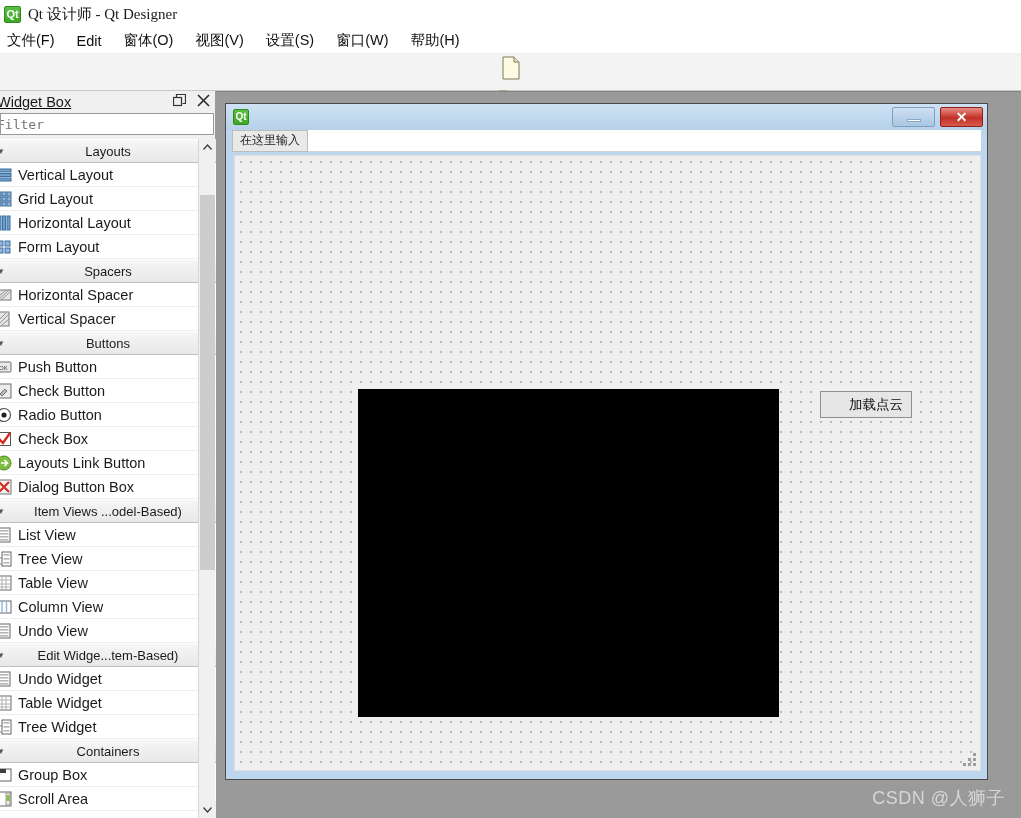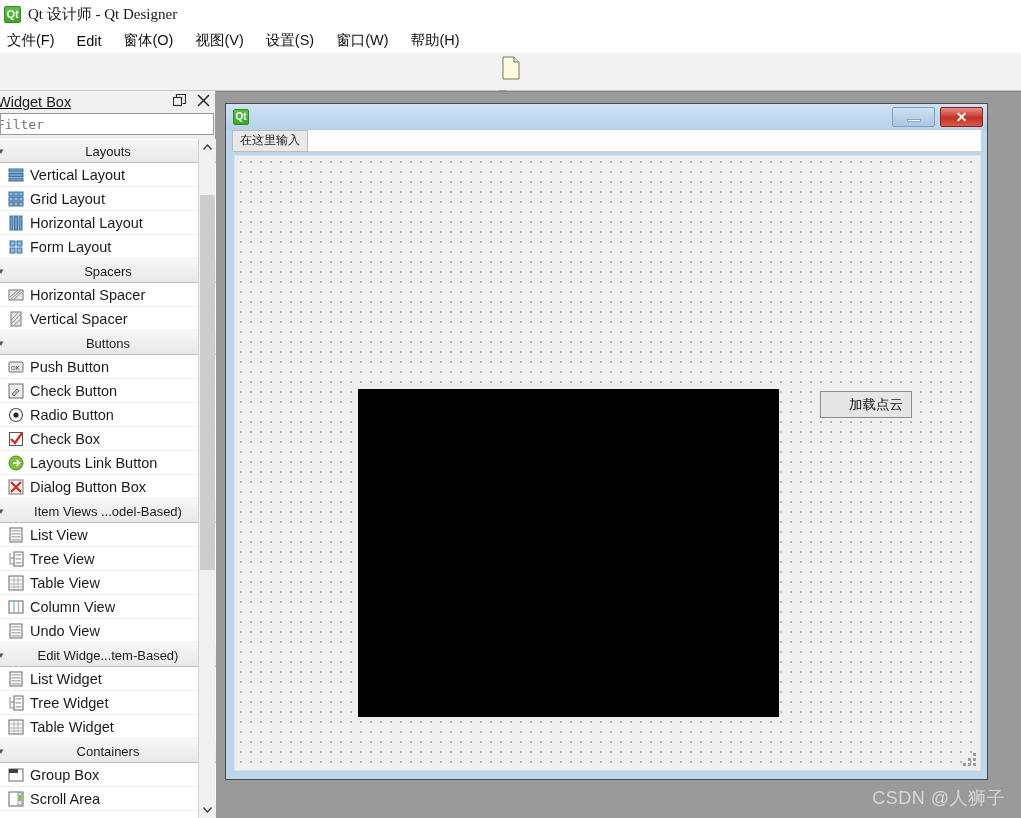--- a/index.html
+++ b/index.html
@@ -183,21 +183,21 @@
     left: -3px;
     color: #555;
     font-size: 8px;
   }
   .wb-item {
     height: 24px;
     display: flex;
     align-items: center;
     background: #ffffff;
     border-bottom: 1px solid #eeeeee;
-    padding-left: 12px;
+    padding-left: 0px;
   }
   .wb-icon {
     width: 16px; height: 16px;
     margin-left: -4px;
     margin-right: 6px;
     flex: none;
     display: flex;
     align-items: center;
     justify-content: center;
   }
@@ -804,44 +804,44 @@
           <svg width="16" height="16" viewBox="0 0 16 16">
               <rect x="2" y="1" width="12" height="14" fill="#ffffff" stroke="#666"></rect>
               <g fill="#b5b5b5">
                 <rect x="3.5" y="3" width="9" height="1.6"></rect>
                 <rect x="3.5" y="6" width="9" height="1.6"></rect>
                 <rect x="3.5" y="9" width="9" height="1.6"></rect>
                 <rect x="3.5" y="12" width="9" height="1.6"></rect>
               </g>
             </svg>
         </span>
-        <span class="wb-label">List Widget</span>
+        <span class="wb-label">Undo Widget</span>
+      </div>
+      <div class="wb-item">
+        <span class="wb-icon">
+          <svg width="16" height="16" viewBox="0 0 16 16">
+              <rect x="1" y="1" width="14" height="14" fill="#ffffff" stroke="#666"></rect>
+              <path d="M1 5 h14 M1 9 h14 M1 12 h14 M6 1 v14 M10 1 v14" stroke="#b0b0b0"></path>
+            </svg>
+        </span>
+        <span class="wb-label">Table Widget</span>
       </div>
       <div class="wb-item">
         <span class="wb-icon">
           <svg width="16" height="16" viewBox="0 0 16 16">
               <rect x="6" y="1" width="9" height="14" fill="#ffffff" stroke="#666"></rect>
               <g fill="#b5b5b5">
                 <rect x="7.5" y="3" width="6" height="1.6"></rect>
                 <rect x="7.5" y="7" width="6" height="1.6"></rect>
                 <rect x="7.5" y="11" width="6" height="1.6"></rect>
               </g>
               <path d="M2 2 v11 h4 M2 7 h4" stroke="#888" fill="none"></path>
             </svg>
         </span>
         <span class="wb-label">Tree Widget</span>
-      </div>
-      <div class="wb-item">
-        <span class="wb-icon">
-          <svg width="16" height="16" viewBox="0 0 16 16">
-              <rect x="1" y="1" width="14" height="14" fill="#ffffff" stroke="#666"></rect>
-              <path d="M1 5 h14 M1 9 h14 M1 12 h14 M6 1 v14 M10 1 v14" stroke="#b0b0b0"></path>
-            </svg>
-        </span>
-        <span class="wb-label">Table Widget</span>
       </div>
 
       <div class="wb-category">
         <span class="cat-arrow">▼</span>
         <span class="cat-label">Containers</span>
       </div>
       <div class="wb-item">
         <span class="wb-icon">
           <svg width="16" height="16" viewBox="0 0 16 16">
               <rect x="1" y="2" width="14" height="12" fill="#ffffff" stroke="#666"></rect>

